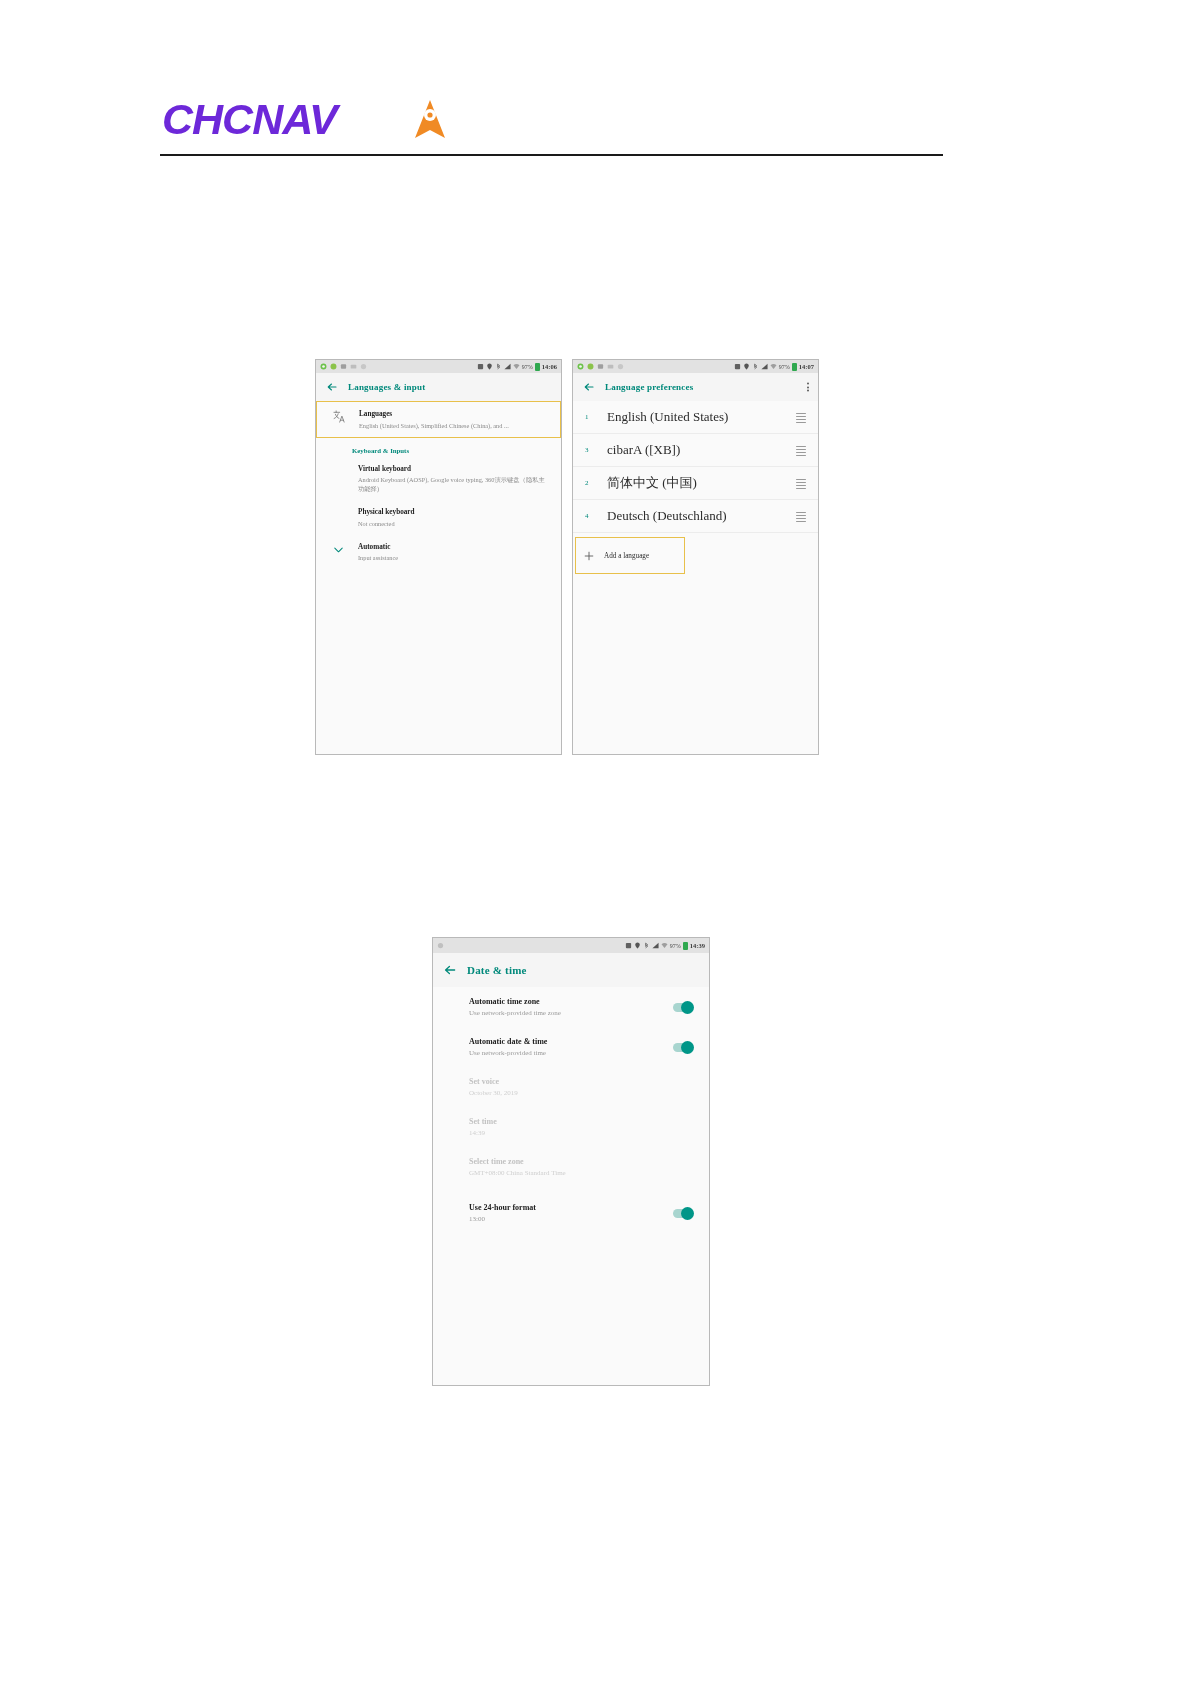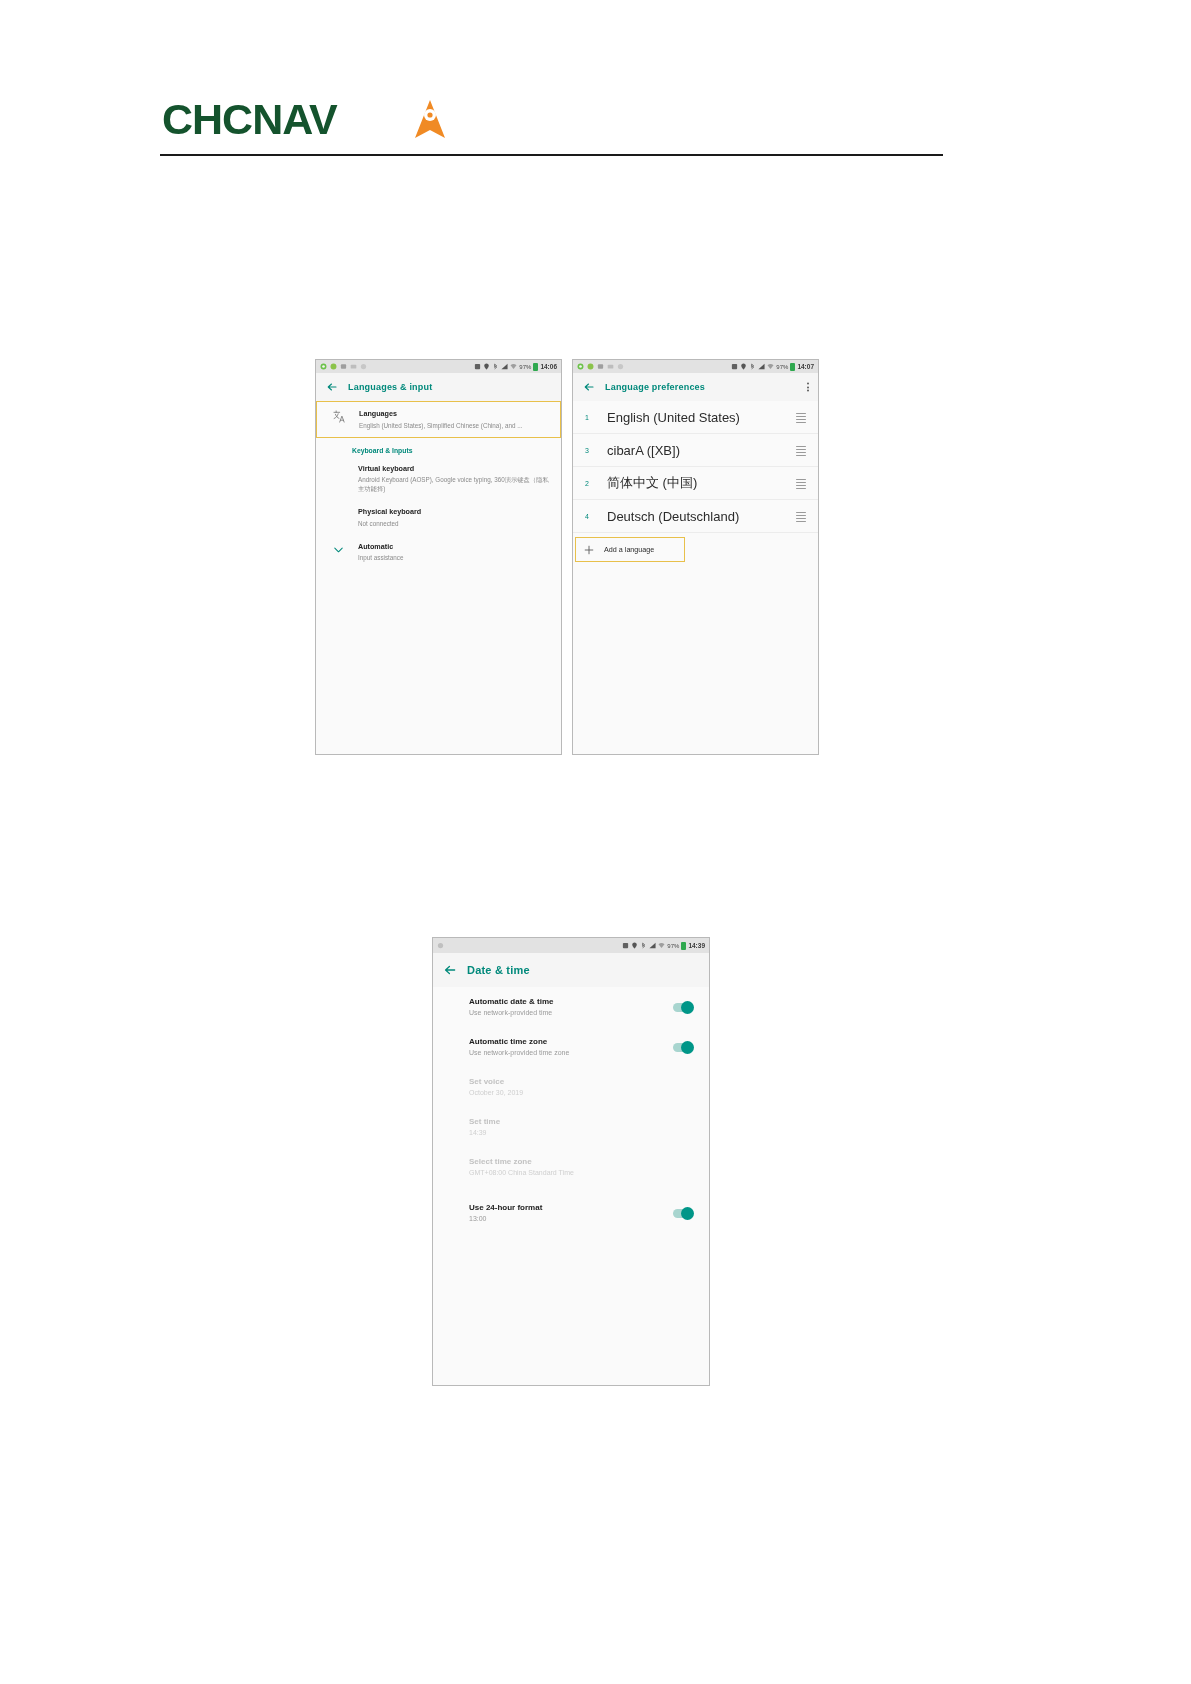--- a/index.html
+++ b/index.html
@@ -12,37 +12,38 @@
   }
 
   
   .doc-header{
     position:absolute; left:160px; top:92px; width:783px; height:68px;
   }
   .logo{
     position:absolute; left:2px; top:4px;
     font-family:"Liberation Sans", sans-serif;
     font-size:43px; font-weight:bold; letter-spacing:-1px;
-    color:#14532d; line-height:46px; white-space:nowrap;
+    color:#6d28d9; line-height:46px; white-space:nowrap;font-style:italic;
   }
   .logo-mark{
     position:absolute; left:253px; top:7px; width:34px; height:40px;
   }
   .header-rule{
     position:absolute; left:0; top:62px; width:783px; height:2px;
     background:#1a1a1a;
   }
 
   
   .phone{
     position:absolute;
     background:#fafafa;
     border:1px solid #b9b9b9;
     box-sizing:border-box;
     overflow:hidden;
+    font-family:Liberation Serif, serif;
   }
   #phone1{ left:315px; top:359px; width:247px; height:396px; }
   #phone2{ left:572px; top:359px; width:247px; height:396px; }
   #phone3{ left:432px; top:937px; width:278px; height:449px; }
 
   .statusbar{
     position:relative; height:13px; background:#e2e2e2;
     display:flex; align-items:center; justify-content:space-between;
     padding:0 4px; box-sizing:border-box;
   }
@@ -104,21 +105,21 @@
     border-bottom:1px solid #ececec;
     position:relative;
   }
   .lrow .num{ width:22px; flex:none; font-size:7px; color:#00897b; }
   .lrow .lname{ flex:1 1 auto; font-size:13px; color:#2b2b2b; }
   .drag-handle{ width:10px;height:8px;flex:none;display:block; }
   .drag-handle i{ display:block;height:1.1px;background:#9a9a9a;margin-bottom:1.8px;border-radius:1px;}
 
   .addrow{
     display:flex; align-items:center; gap:10px;
-    height:25px; margin:4px 0 0 2px; width:110px;
+    height:37px; margin:4px 0 0 2px; width:110px;
     padding:8px 8px; box-sizing:border-box;
   }
   .addrow .plus{ width:10px;height:10px;flex:none;display:block;}
   .addrow .alabel{ font-size:7.2px; color:#2b2b2b; }
 
   
   .drow{
     display:flex; align-items:center;
     padding:9px 16px 9px 36px; box-sizing:border-box;
     position:relative; min-height:30px;
@@ -394,63 +395,63 @@
     <svg class="back-arrow" viewBox="0 0 12 12" style="width:14px;height:14px;">
       <path d="M10 6 H2.5 M5.5 3 L2.2 6 L5.5 9" stroke="#00897b" stroke-width="1.1" fill="none" stroke-linecap="round" stroke-linejoin="round"></path>
     </svg>
     <span class="appbar-title">Date &amp; time</span>
   </div>
 
   <div class="screen-body">
 
     <div class="drow">
       <div class="dmain">
+        <div class="dtitle">Automatic time zone</div>
+        <div class="dsub">Use network-provided time zone</div>
+      </div>
+      <span class="switch">
+          <span class="knob"></span>
+        </span>
+    </div>
+
+    <div class="drow">
+      <div class="dmain">
         <div class="dtitle">Automatic date &amp; time</div>
         <div class="dsub">Use network-provided time</div>
       </div>
       <span class="switch">
           <span class="knob"></span>
         </span>
     </div>
 
-    <div class="drow">
-      <div class="dmain">
-        <div class="dtitle">Automatic time zone</div>
-        <div class="dsub">Use network-provided time zone</div>
+    <div class="drow dim">
+      <div class="dmain">
+        <div class="dtitle">Set voice</div>
+        <div class="dsub">October 30, 2019</div>
+      </div>
+    </div>
+
+    <div class="drow dim">
+      <div class="dmain">
+        <div class="dtitle">Set time</div>
+        <div class="dsub">14:39</div>
+      </div>
+    </div>
+
+    <div class="drow dim">
+      <div class="dmain">
+        <div class="dtitle">Select time zone</div>
+        <div class="dsub">GMT+08:00 China Standard Time</div>
+      </div>
+    </div>
+
+    <div class="drow" style="margin-top:6px;">
+      <div class="dmain">
+        <div class="dtitle">Use 24-hour format</div>
+        <div class="dsub">13:00</div>
       </div>
       <span class="switch">
           <span class="knob"></span>
         </span>
     </div>
 
-    <div class="drow dim">
-      <div class="dmain">
-        <div class="dtitle">Set voice</div>
-        <div class="dsub">October 30, 2019</div>
-      </div>
-    </div>
-
-    <div class="drow dim">
-      <div class="dmain">
-        <div class="dtitle">Set time</div>
-        <div class="dsub">14:39</div>
-      </div>
-    </div>
-
-    <div class="drow dim">
-      <div class="dmain">
-        <div class="dtitle">Select time zone</div>
-        <div class="dsub">GMT+08:00 China Standard Time</div>
-      </div>
-    </div>
-
-    <div class="drow" style="margin-top:6px;">
-      <div class="dmain">
-        <div class="dtitle">Use 24-hour format</div>
-        <div class="dsub">13:00</div>
-      </div>
-      <span class="switch">
-          <span class="knob"></span>
-        </span>
-    </div>
-
   </div>
 </div>
 
 </body></html>

